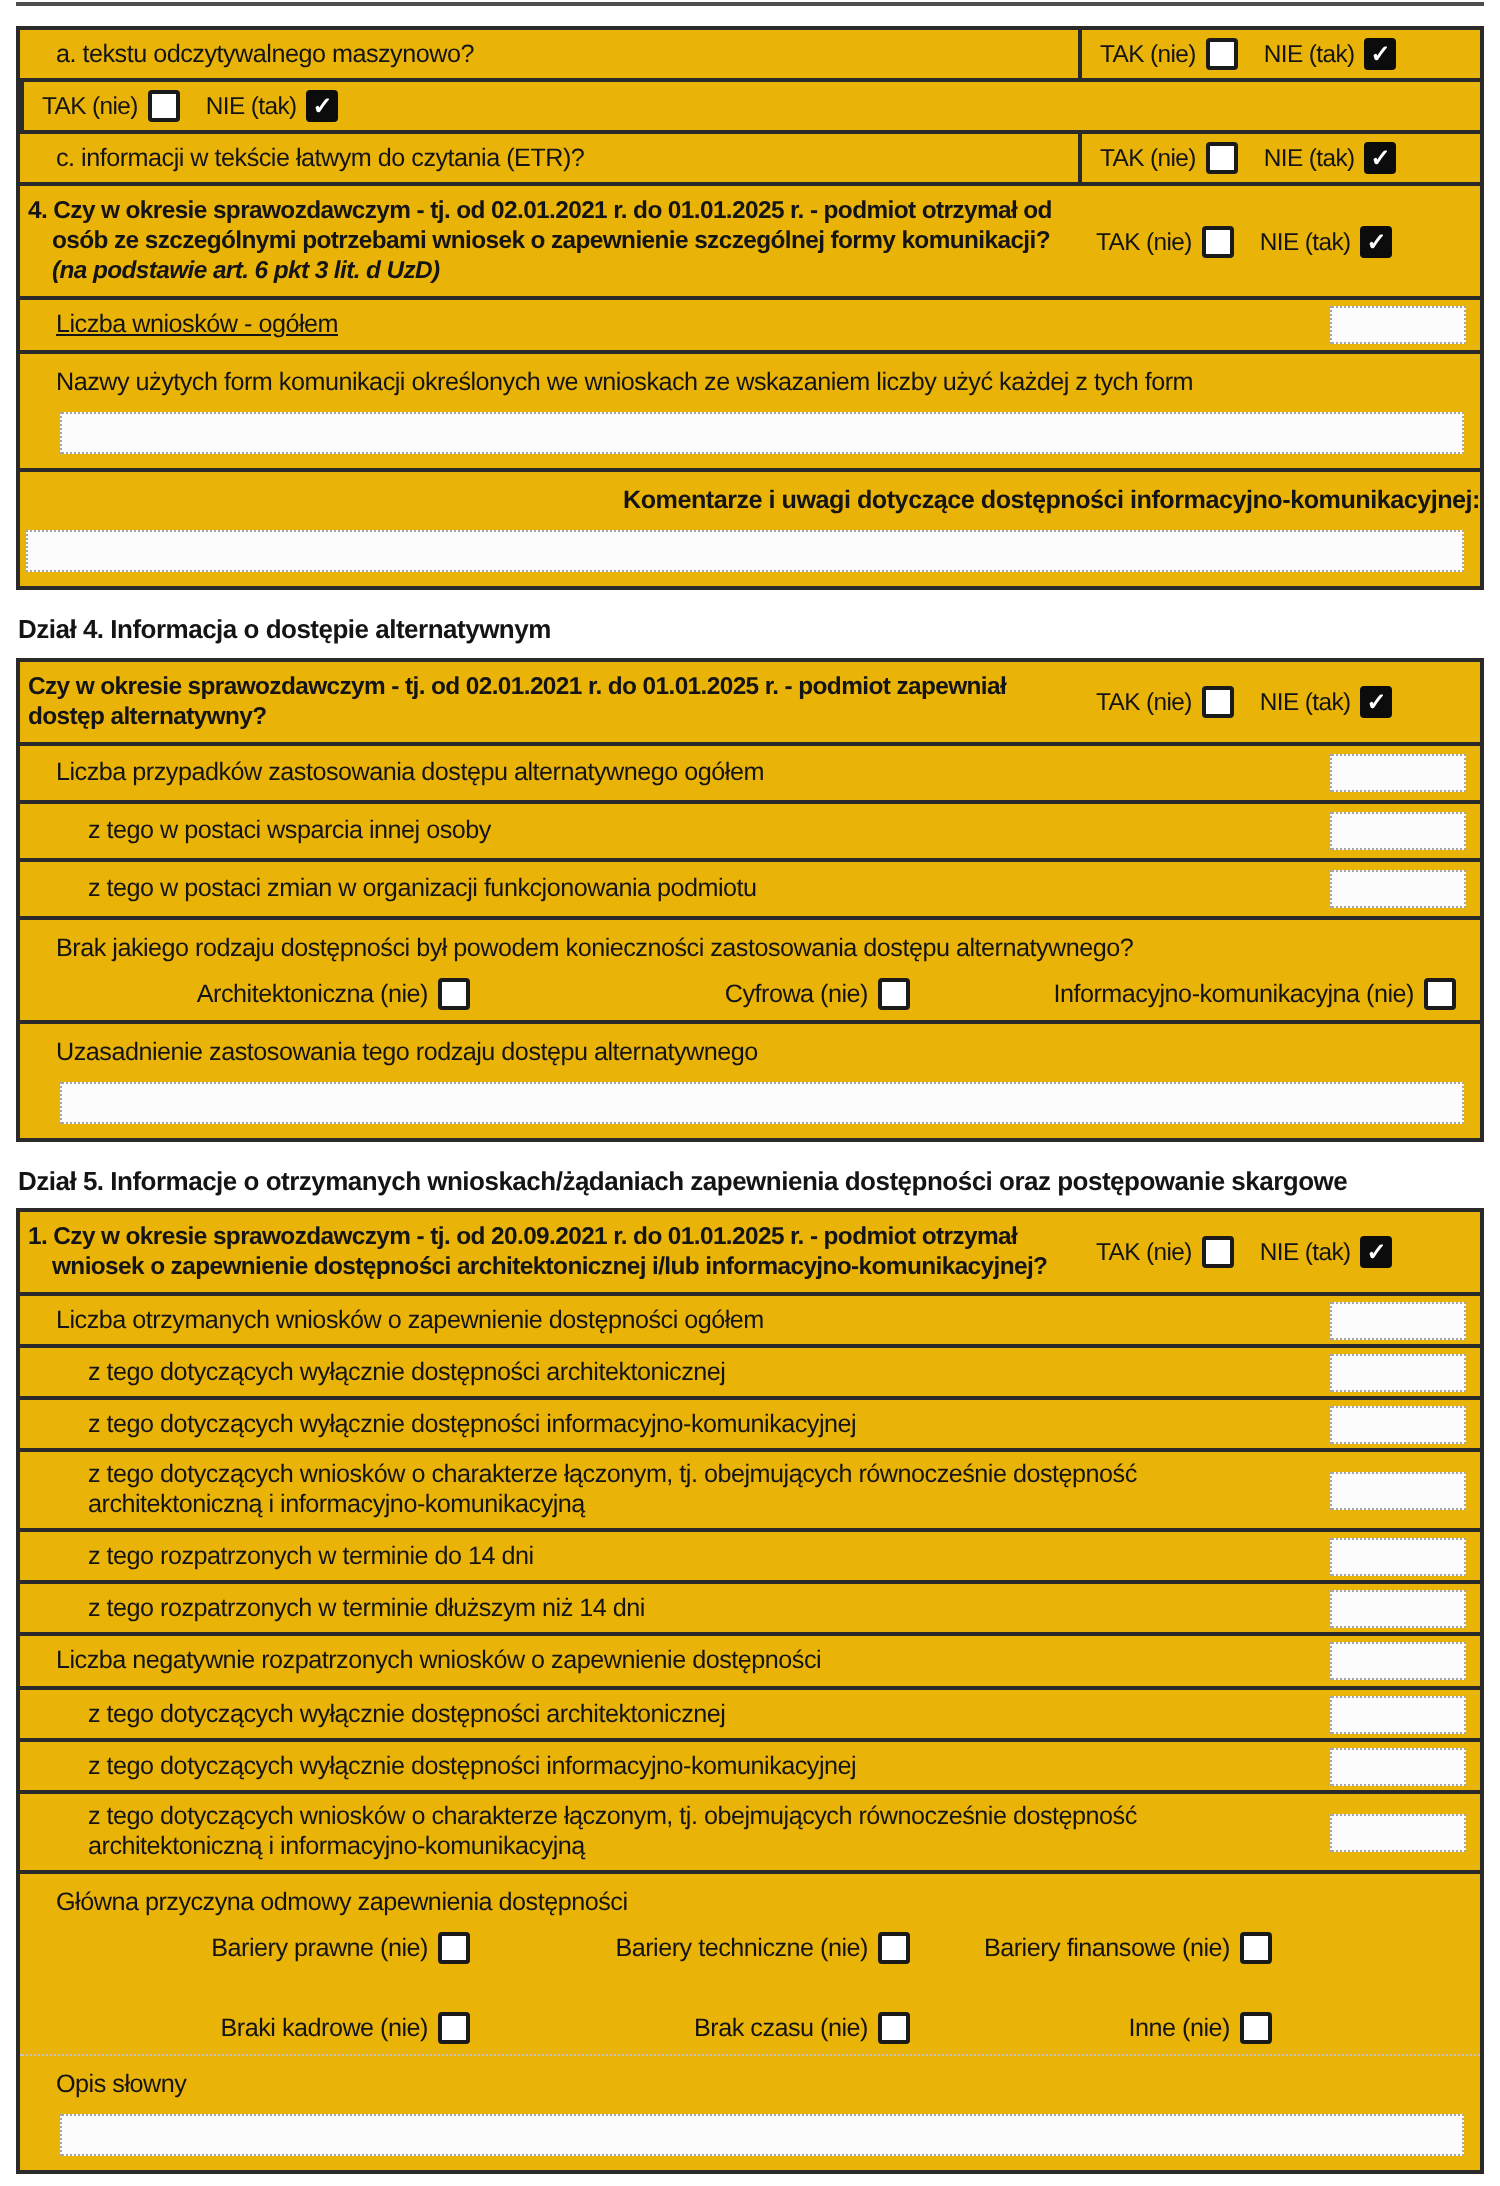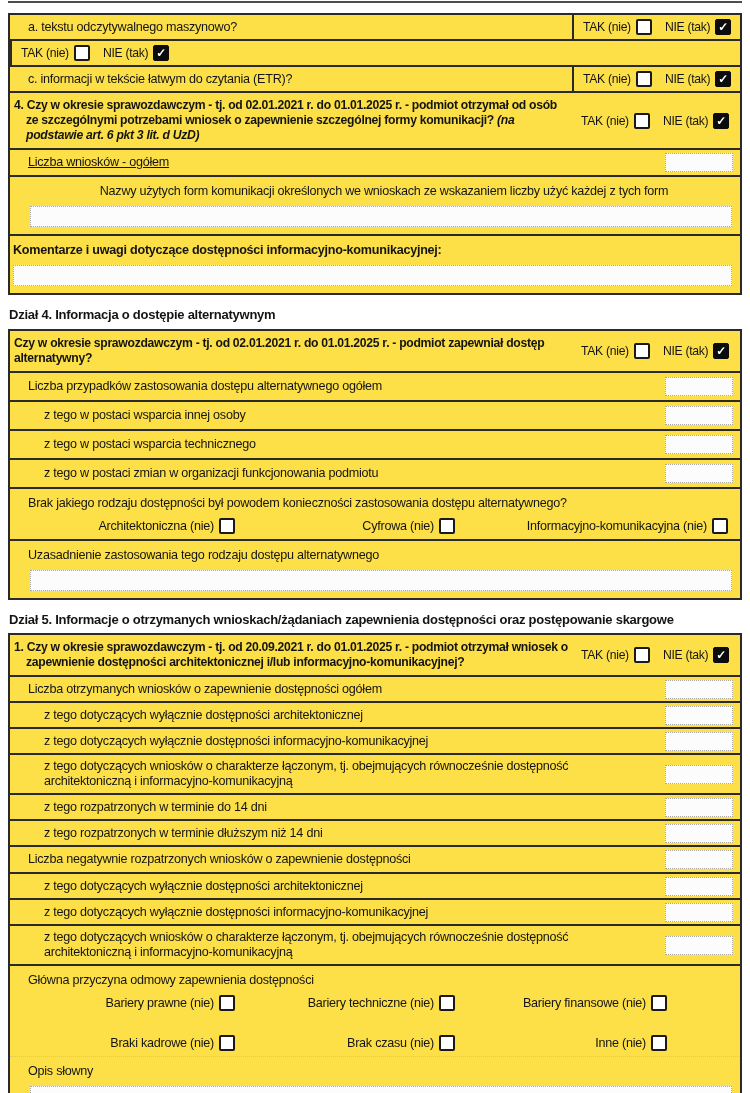--- a/index.html
+++ b/index.html
@@ -6,45 +6,45 @@
   html, body { background: #ffffff; }
   body {
     width: 750px; height: 1093px;
     font-family: "Liberation Sans", sans-serif;
     color: #141414;
     overflow: hidden;
   }
   .page { padding: 0 8px; }
   .top-stray-line { height: 2px; background: #4d4d4d; margin-top: 1px; }
 
-  .ftable { border: 2px solid #2a2a2a; margin-top: 10px; background: #fde047; }
+  .ftable { border: 2px solid #2a2a2a; margin-top: 10px; background: #eab308; }
   .row { display: flex; align-items: center; border-bottom: 2px solid #2a2a2a; }
   .row:last-child { border-bottom: none; }
   .row.no-bb { border-bottom: none; }
 
   .label { font-size: 12.6px; letter-spacing: -0.25px; line-height: 15px; flex: 1; padding-top: 4px; padding-bottom: 4px; }
   .indent1 { padding-left: 18px; }
   .indent2 { padding-left: 34px; }
-  .flush   { padding-left: 3px; }
+  .flush   { padding-left: 3px; text-align: right; }
   .bold { font-weight: bold; }
   .cite { font-style: italic; }
 
   .r-abc { min-height: 26px; }
   .r-std { min-height: 26px; }
   .r-t2  { min-height: 29px; }
 
   
   .q-text {
     flex: 1; font-weight: bold; font-size: 12.2px; line-height: 15px;
     letter-spacing: -0.3px; padding: 5px 4px 5px 16px; text-indent: -12px;
   }
   .q-text.no-hang { padding-left: 4px; text-indent: 0; }
 
   .yn-cell {
-    width: 168px; flex-shrink: 0; align-self: stretch;
+    width: 201px; flex-shrink: 0; align-self: stretch;
     display: flex; align-items: center; padding-left: 9px;
   }
   .yn-cell.divided { border-left: 2px solid #2a2a2a; }
   .yn-label { font-size: 12.2px; letter-spacing: -0.3px; margin-right: 5px; white-space: nowrap; }
   .yn-cell .checkbox.empty { margin-right: 13px; }
 
   .checkbox {
     width: 16px; height: 16px; flex-shrink: 0; display: inline-flex;
     align-items: center; justify-content: center; border-radius: 2px;
   }
@@ -62,21 +62,21 @@
     margin: 3px 8px 2px 20px;
   }
   .full-input.flush-input { margin-left: 3px; }
 
   .block-row { display: block; padding: 3px 0 5px; }
 
   .opt-grid { display: grid; grid-template-columns: 225px 220px 1fr; margin-top: 3px; }
   .opt { display: flex; justify-content: flex-end; align-items: center; gap: 5px; }
   .opt-label { font-size: 12.6px; letter-spacing: -0.25px; white-space: nowrap; }
   .opt-grid.edge .opt:last-child { padding-right: 12px; }
-  .opt-grid.inset .opt:last-child { padding-right: 73px; }
+  .opt-grid.inset .opt:last-child { padding-right: 104px; }
   .opt-grid + .opt-grid { margin-top: 24px; }
 
   .section-heading {
     font-weight: bold; font-size: 13px; letter-spacing: -0.25px;
     margin-top: 12px; padding-left: 1px;
   }
 
   .desc-block { border-top: 1px dotted #c2c2c2; }
 </style>
 </head>
@@ -133,21 +133,21 @@
             <span class="check">✓</span>
           </span>
       </div>
     </div>
 
     <div class="row" style="min-height:27px;text-decoration:underline;">
       <div class="label indent1">Liczba wniosków - ogółem</div>
       <div class="num-input"></div>
     </div>
 
-    <div class="block-row row" style="min-height:48px;text-align:center;">
+    <div class="block-row row" style="min-height:48px;">
       <div class="label indent1">Nazwy użytych form komunikacji określonych we wnioskach ze wskazaniem liczby użyć każdej z tych form</div>
       <div class="full-input"></div>
     </div>
 
     <div class="block-row row" style="min-height:42px;">
       <div class="label bold flush">Komentarze i uwagi dotyczące dostępności informacyjno-komunikacyjnej:</div>
       <div class="full-input flush-input"></div>
     </div>
 
   </div>
@@ -171,24 +171,20 @@
     <div class="row r-t2">
       <div class="label indent1">Liczba przypadków zastosowania dostępu alternatywnego ogółem</div>
       <div class="num-input"></div>
     </div>
 
     <div class="row r-t2">
       <div class="label indent2">z tego w postaci wsparcia innej osoby</div>
       <div class="num-input"></div>
     </div>
 
-    <div class="row r-t2">
-      <div class="label indent2">z tego w postaci wsparcia technicznego</div>
-      <div class="num-input"></div>
-    </div>
 
     <div class="row r-t2">
       <div class="label indent2">z tego w postaci zmian w organizacji funkcjonowania podmiotu</div>
       <div class="num-input"></div>
     </div>
 
     <div class="block-row row" style="min-height:33px;">
       <div class="label indent1">Brak jakiego rodzaju dostępności był powodem konieczności zastosowania dostępu alternatywnego?</div>
       <div class="opt-grid edge">
         <div class="opt">

